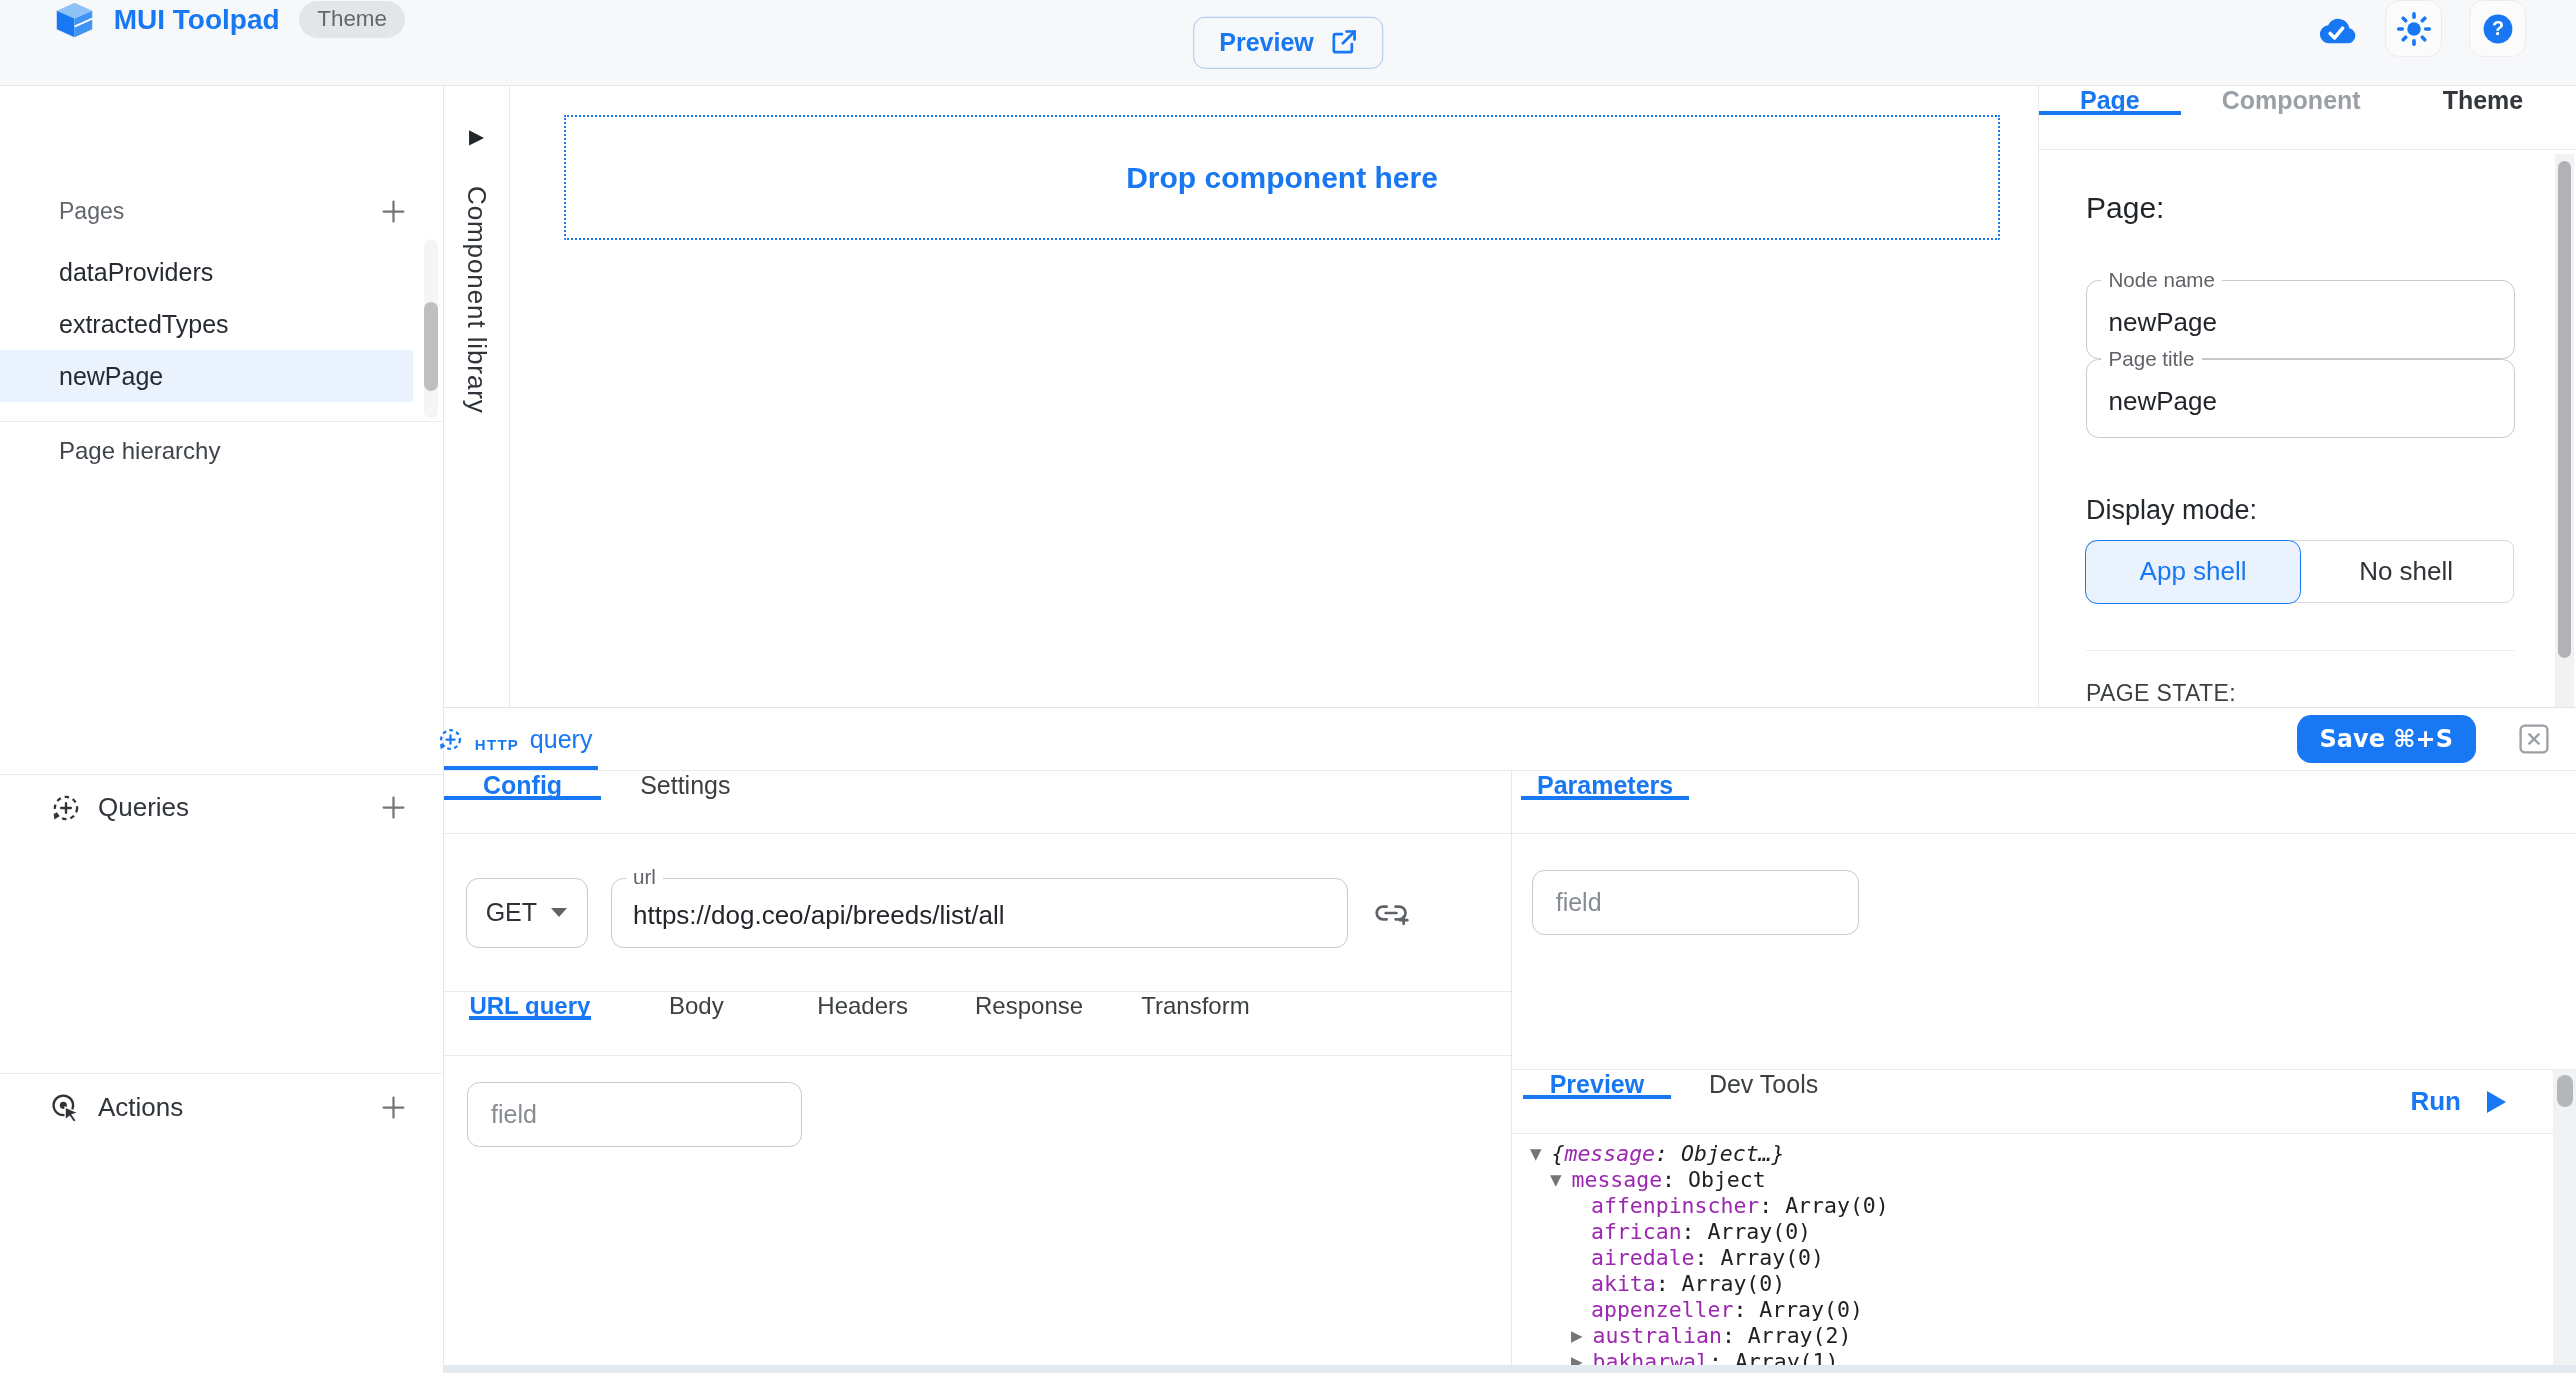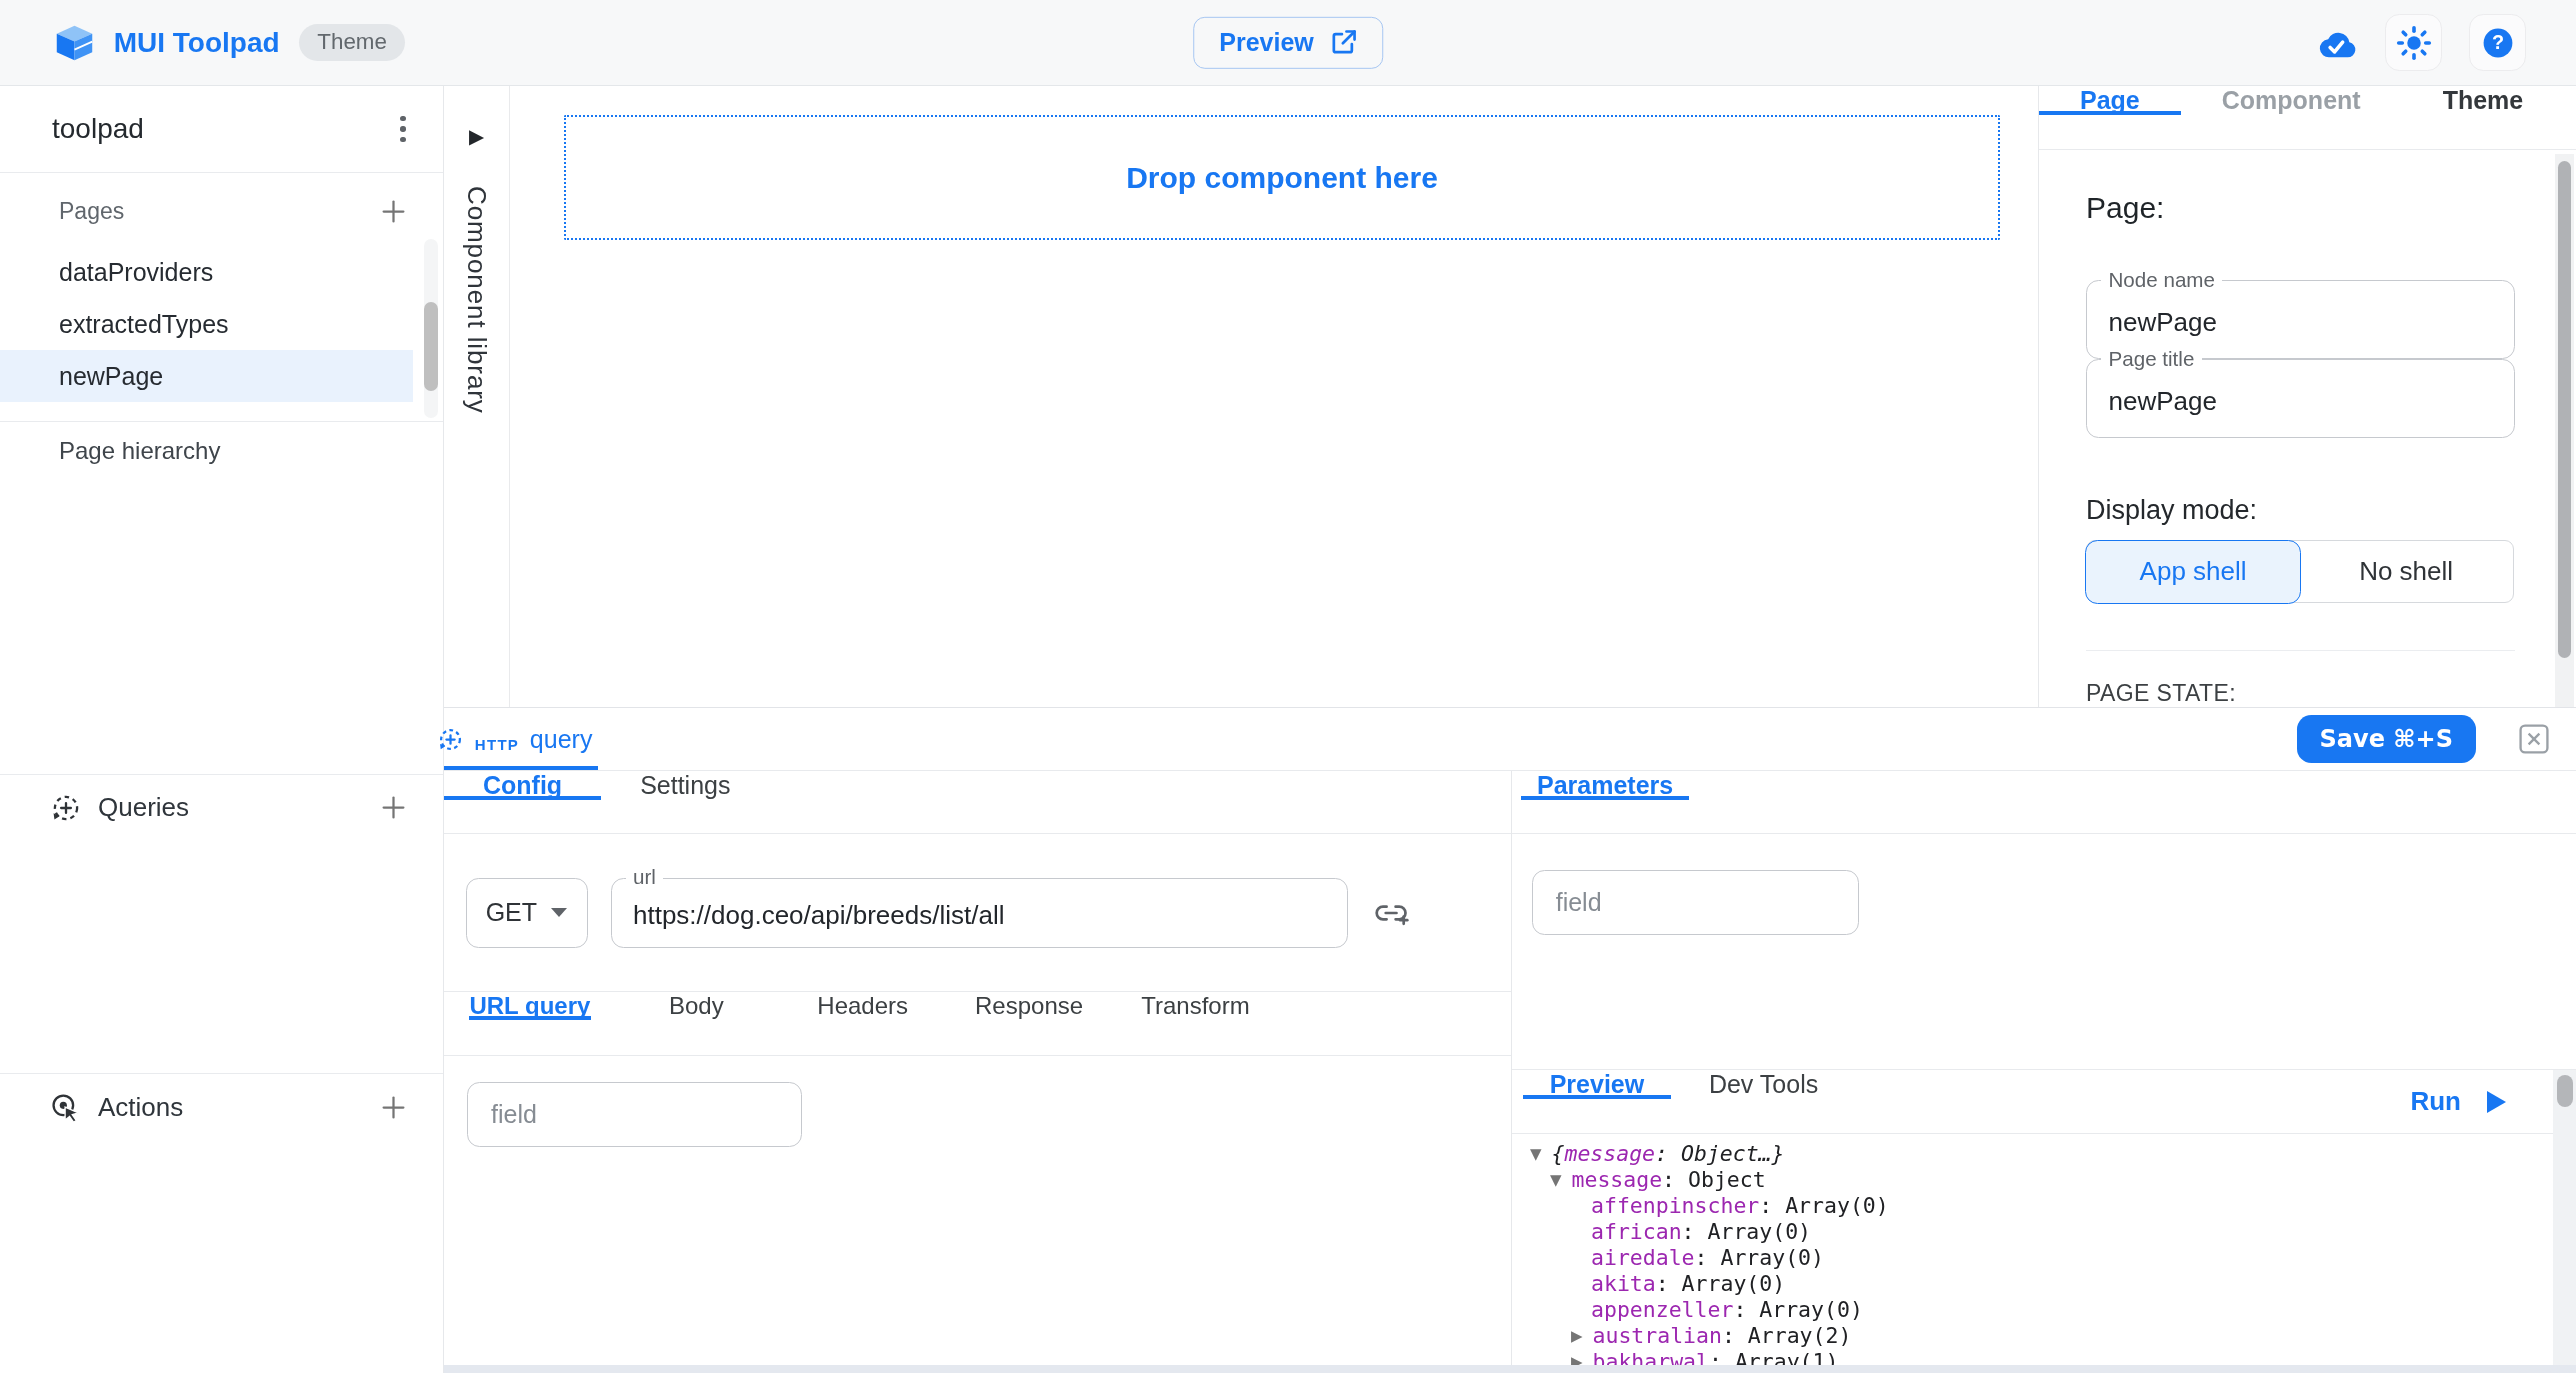--- a/index.html
+++ b/index.html
@@ -10,21 +10,21 @@
   }
   *{box-sizing:border-box}
   html,body{margin:0;padding:0}
   body{
     width:2576px;height:1374px;overflow:hidden;position:relative;
     font-family:"Liberation Sans",sans-serif;background:#fff;color:var(--text);
   }
   
   .header{
     position:absolute;top:0;left:0;right:0;height:86px;background:#f7f8f9;
-    border-bottom:0.9px solid #e4e7ea;display:flex;align-items:center;z-index:20;
+    border-bottom:0.9px solid #e4e7ea;display:flex;align-items:flex-start;z-index:20;
   }
   .brand{display:flex;align-items:center;gap:19.7px;padding-left:55px}
   .brand-title{font-size:28px;font-weight:700;color:var(--accent)}
   .beta-chip{background:#e3e6e9;color:#62686d;font-size:22.4px;font-weight:500;
     border-radius:21.5px;padding:7.2px 18px;line-height:1}
   .preview-btn{
     position:absolute;left:50%;top:50%;transform:translate(-50%,-50%);
     display:flex;align-items:center;gap:16px;color:var(--accent);
     border:1.8px solid #a6c6f2;border-radius:11.6px;padding:10.7px 25px;
     font-size:25px;font-weight:700;background:transparent;cursor:pointer;
@@ -206,28 +206,20 @@
           <text x="20" y="27" text-anchor="middle" font-family="Liberation Sans,sans-serif" font-size="22" font-weight="bold" fill="#fff">?</text>
         </svg>
       </span>
     </div>
   </div>
 </div>
 
 <div class="main">
 
   <div class="sidebar">
-    <div class="sb-title-row">
-      <span class="sb-title">toolpad</span>
-      <span class="kebab">
-          <i></i>
-          <i></i>
-          <i></i>
-        </span>
-    </div>
     <div class="sb-sec-head" style="top:102px">
       <span class="sb-sec-label">Pages</span>
       <span class="plus-btn">
         <svg width="27" height="27" viewBox="0 0 30 30" stroke="#757575" stroke-width="2.5" stroke-linecap="round">
             <line x1="15" y1="4" x2="15" y2="26"></line>
             <line x1="4" y1="15" x2="26" y2="15"></line>
           </svg>
       </span>
     </div>
     <div class="sb-items">

